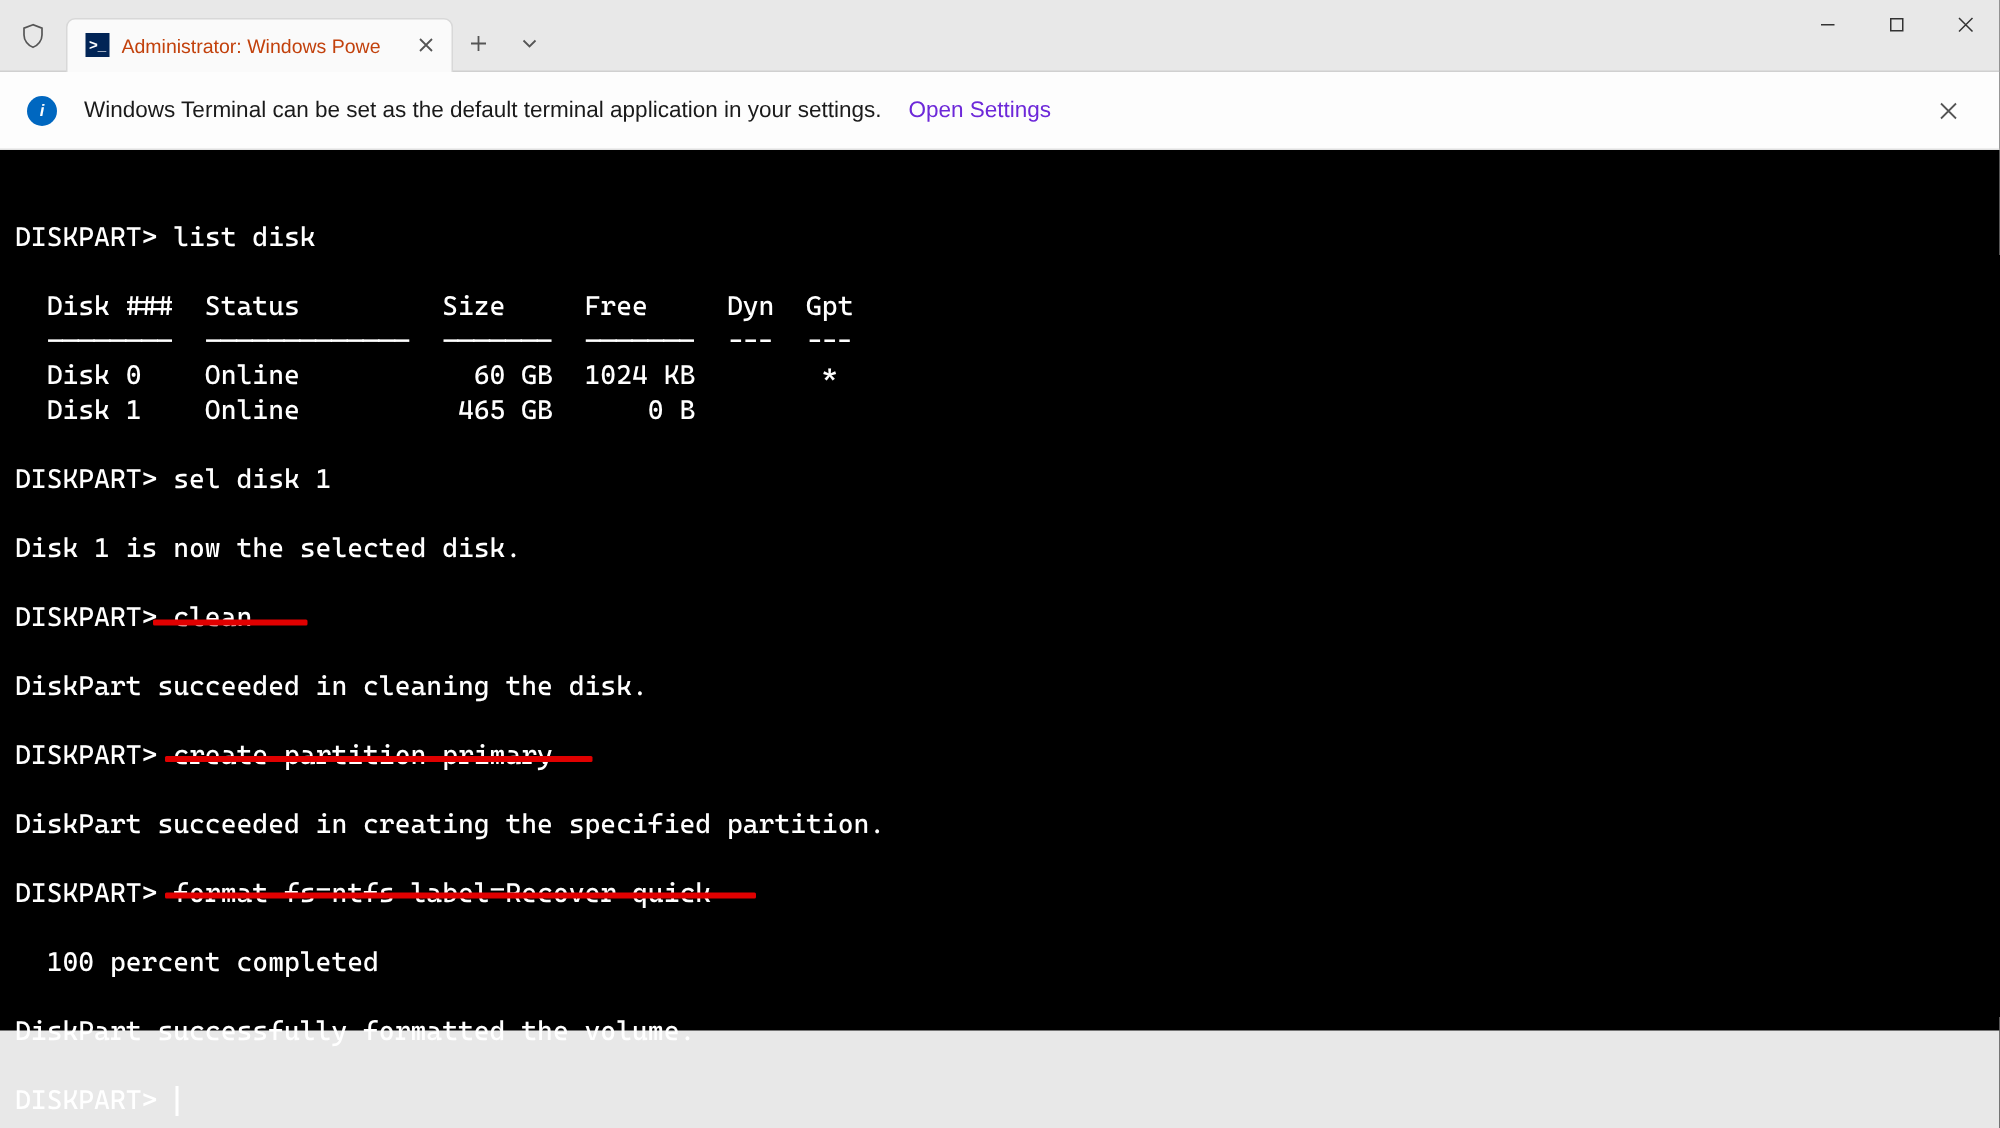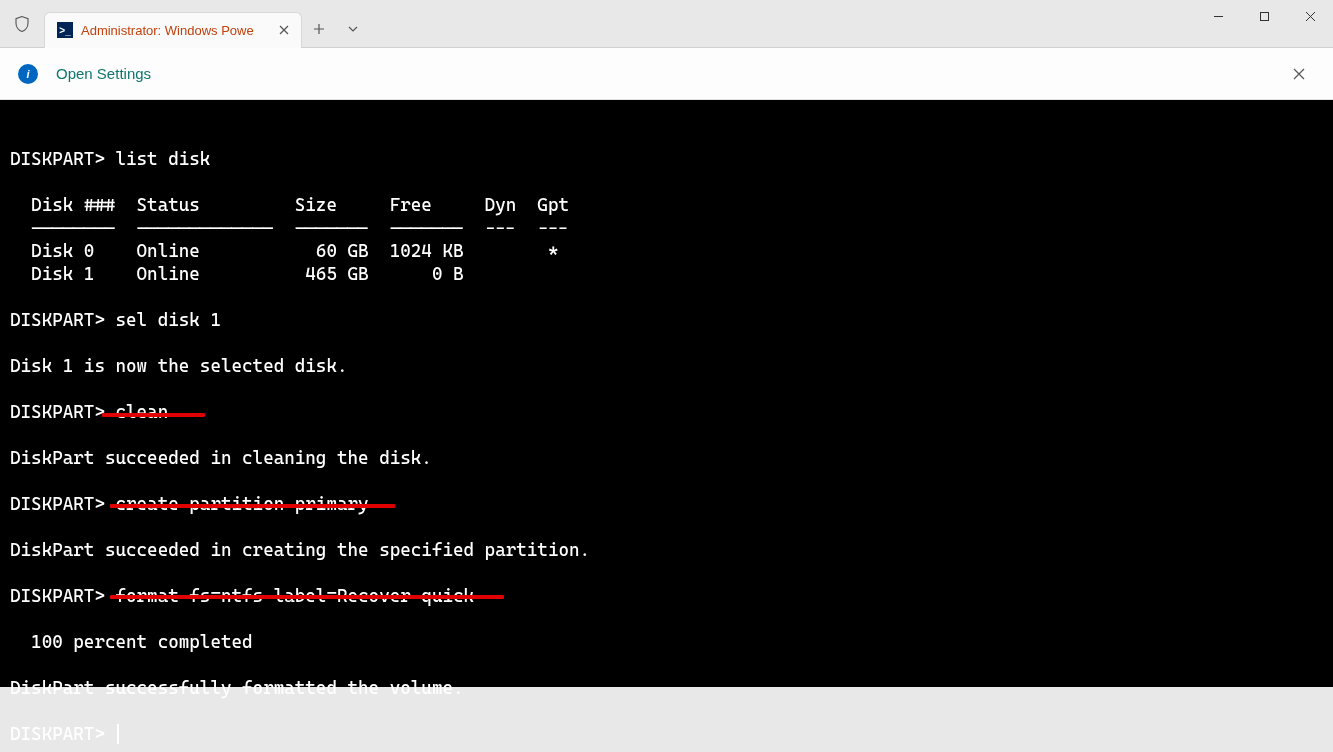--- a/index.html
+++ b/index.html
@@ -95,21 +95,21 @@
       font-size: 11px;
       font-style: italic;
       font-weight: bold;
     }
     .info-text {
       font-size: 15px;
       color: #1a1a1a;
     }
     .info-link {
       font-size: 15px;
-      color: #0f766e;
+      color: #6d28d9;
       cursor: pointer;
     }
     .info-close {
       margin-left: auto;
       width: 32px; height: 32px;
       display: flex; align-items: center; justify-content: center;
       color: #555;
       cursor: pointer;
     }
 
@@ -185,20 +185,21 @@
     <div class="win-btn close">
       <svg width="11" height="11" viewBox="0 0 11 11">
           <path d="M1 1 L10 10 M10 1 L1 10" stroke="#333" stroke-width="1"></path>
         </svg>
     </div>
   </div>
 </div>
 
 <div class="infobar">
   <div class="info-icon">i</div>
+  <span class="info-text">Windows Terminal can be set as the default terminal application in your settings.</span>
   <span class="info-link">Open Settings</span>
   <div class="info-close">
     <svg width="12" height="12" viewBox="0 0 12 12">
         <path d="M1 1 L11 11 M11 1 L1 11" stroke="#555" stroke-width="1.2"></path>
       </svg>
   </div>
 </div>
 
 <div class="terminal"><span id="term-text">
 DISKPART&gt; list disk

